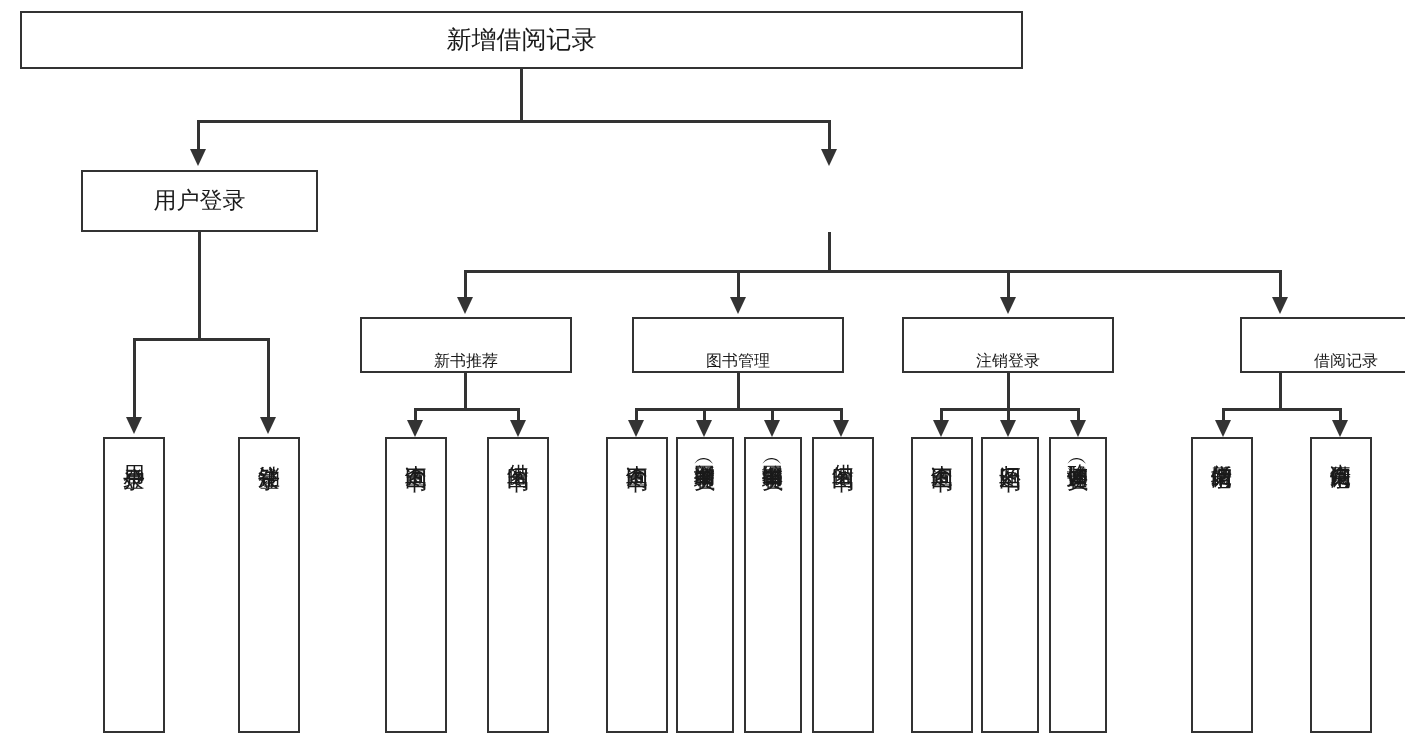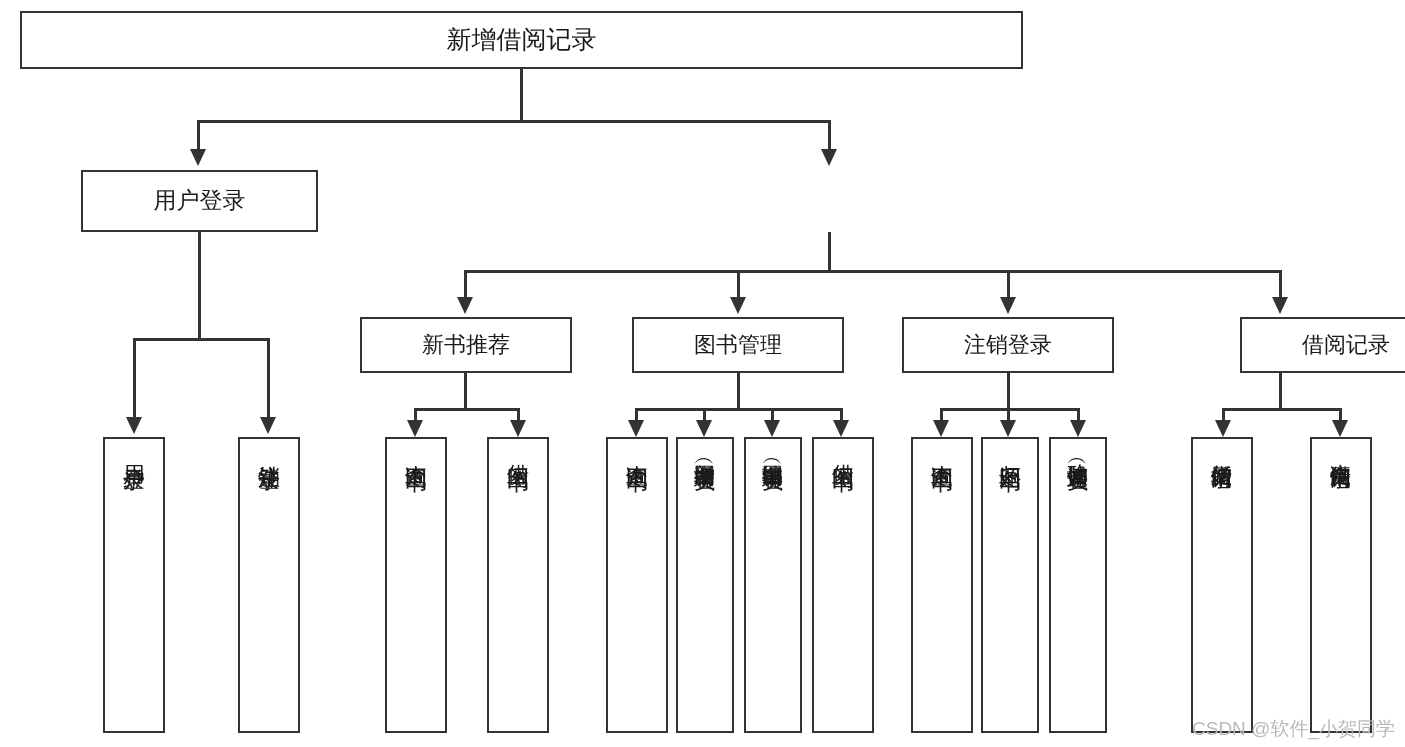--- a/index.html
+++ b/index.html
@@ -31,21 +31,21 @@
   }
   .node .label {
     display: block;
     text-align: center;
     line-height: 1.18;
     white-space: nowrap;
   }
 
   .node.root      { font-size: 25px; }
   .node.level2    { font-size: 23px; }
-  .node.level3    { font-size: 22px; }
+  .node.level3    { font-size: 16px; align-items: flex-end; }
 
   
   .node.leaf {
     align-items: flex-start;
     justify-content: center;
     padding-top: 8px;
   }
   .node.leaf .label {
     writing-mode: vertical-rl;
     text-orientation: upright;
@@ -228,15 +228,14 @@
   </div>
 
   <div class="node leaf tall" style="left:1191px; top:437px; width:62px; height:296px;">
     <span class="label">新增借阅记录</span>
   </div>
 
   <div class="node leaf tall" style="left:1310px; top:437px; width:62px; height:296px;">
     <span class="label">查询借阅记录</span>
   </div>
 
-  <div class="watermark" style="left:1192px; top:716px;">CSDN @软件_小贺同学</div>
 
 </div>
 
 </body></html>

